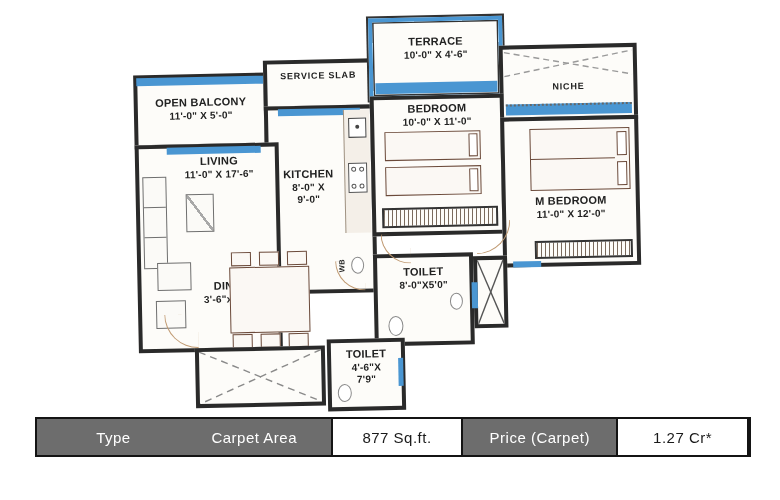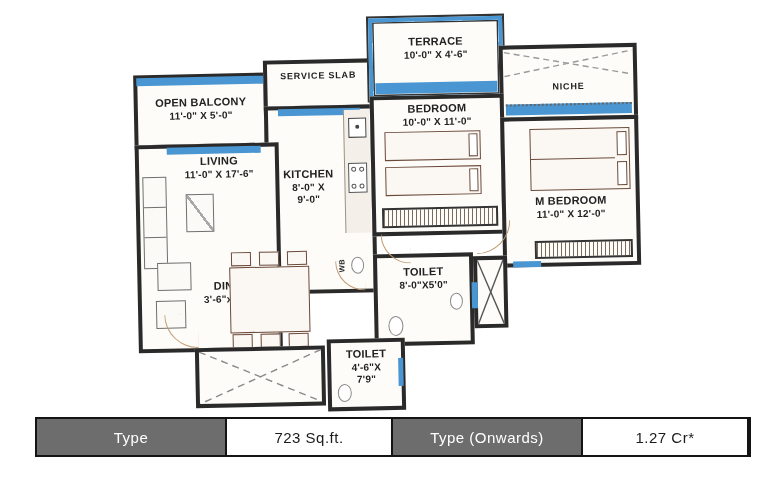--- a/index.html
+++ b/index.html
@@ -184,18 +184,19 @@
       </svg>
     </div>
 
     <div class="arc" style="left:252px;top:226px;width:30px;height:30px;"></div>
     <div class="arc" style="left:348px;top:214px;width:34px;height:34px;transform:scaleX(-1);"></div>
 
   </div>
 
   <div id="info-bar">
     <div class="cell hdr">Type</div>
-    <div class="cell val">723 Sq.ft.</div>
-    <div class="cell hdr">Type (Onwards)</div>
+    <div class="cell hdr">Carpet Area</div>
+    <div class="cell val">877 Sq.ft.</div>
+    <div class="cell hdr">Price (Carpet)</div>
     <div class="cell val">1.27 Cr*</div>
   </div>
 
 </div>
 
 </body></html>

